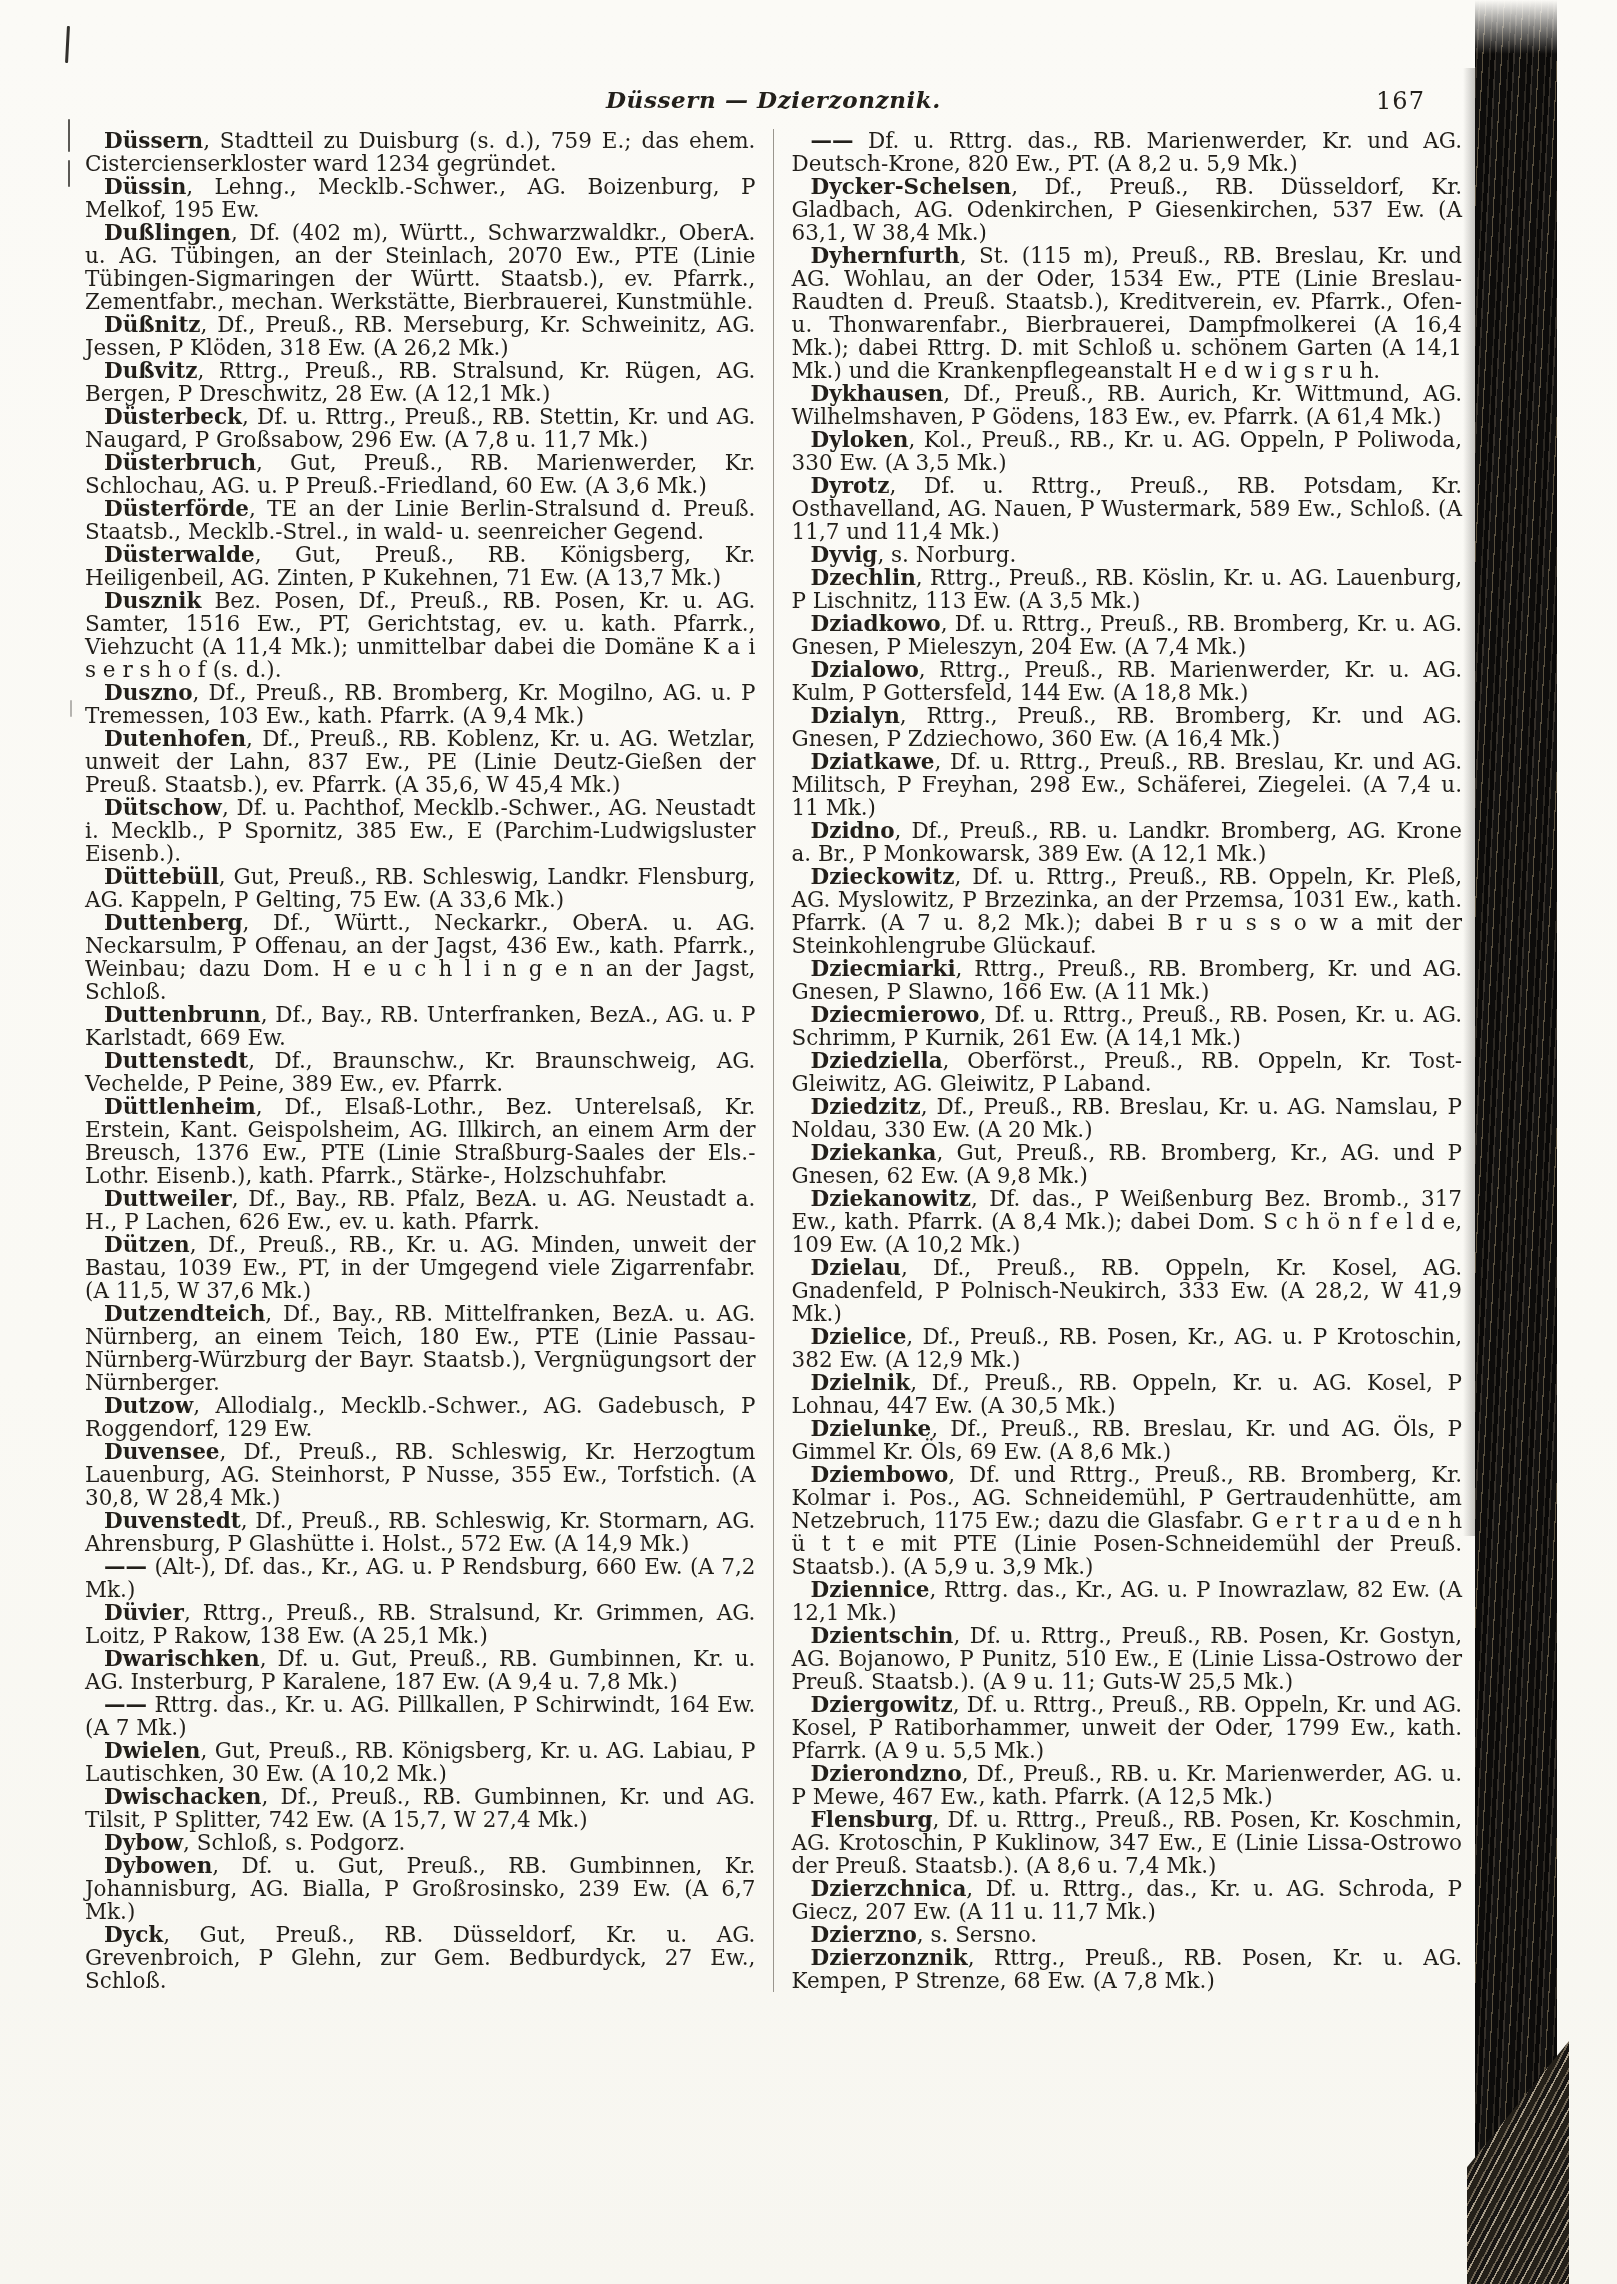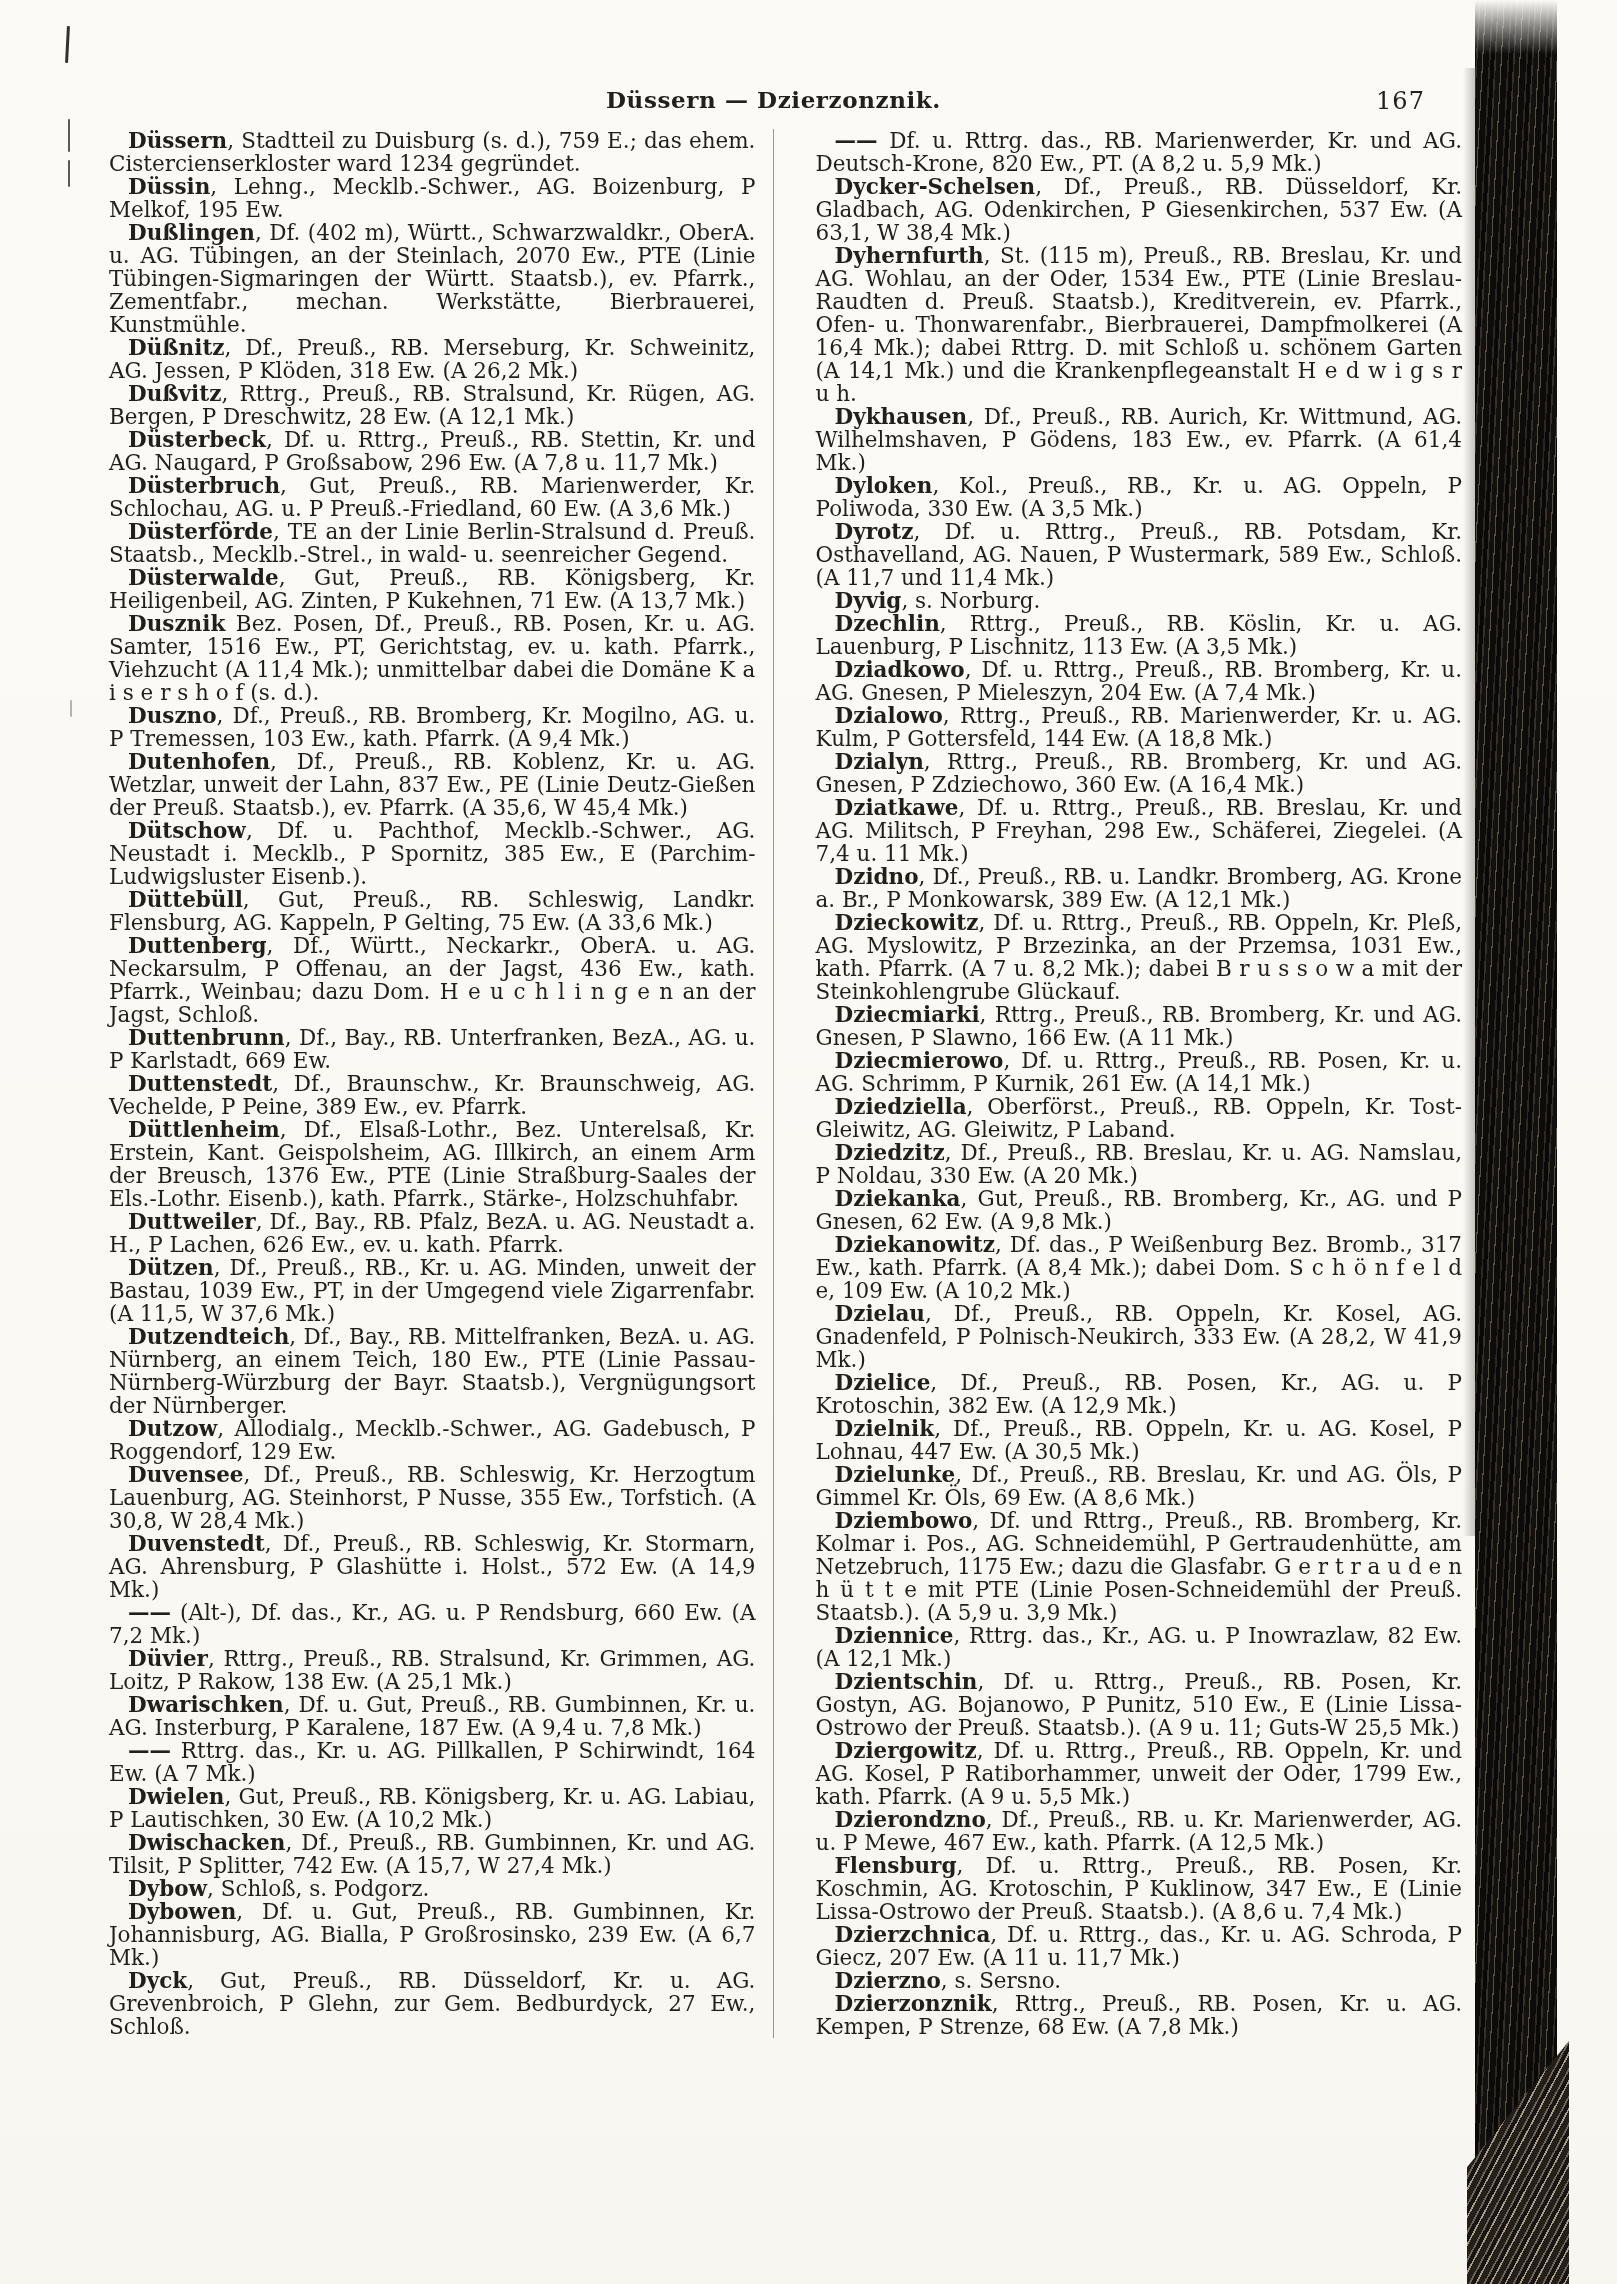--- a/index.html
+++ b/index.html
@@ -37,38 +37,37 @@
   .mark2{left:68px;top:119px;width:1.7px;height:33px;opacity:.8;}
   .mark3{left:68px;top:160px;width:1.7px;height:27px;opacity:.8;}
   .mark4{left:70px;top:700px;width:1.7px;height:17px;opacity:.35;}
 
   
   .page-header{
     position:absolute;left:85px;top:86px;width:1377px;height:32px;
     text-align:center;
   }
   .running-title{
-    font-size:23px;font-weight:bold;letter-spacing:0.6px;color:#23201b;
+    font-size:23px;font-weight:bold;letter-spacing:0.6px;color:#23201b;font-style:italic;
   }
   .page-number{
     position:absolute;right:37px;top:1.1px;
     font-size:24px;color:#23201b;letter-spacing:1.1px;
   }
 
   .columns{
     position:absolute;left:85px;top:129px;width:1377px;
     display:flex;align-items:stretch;
   }
   .column{
     width:696px;
     font-size:21.5px;line-height:23px;
     text-align:justify;
     hyphens:auto;-webkit-hyphens:auto;
     color:#221f1a;
-    margin-left:24px;
   }
   .column-divider{
     width:1.1px;background:#9a968e;margin:0 -1.1px 0 0;
     flex:0 0 1.1px;
     align-self:stretch;
     margin-left:17.5px;margin-right:17.5px;
   }
   p.entry{margin:0;text-indent:19px;}
   p.entry .term{font-weight:bold;}
 </style>

